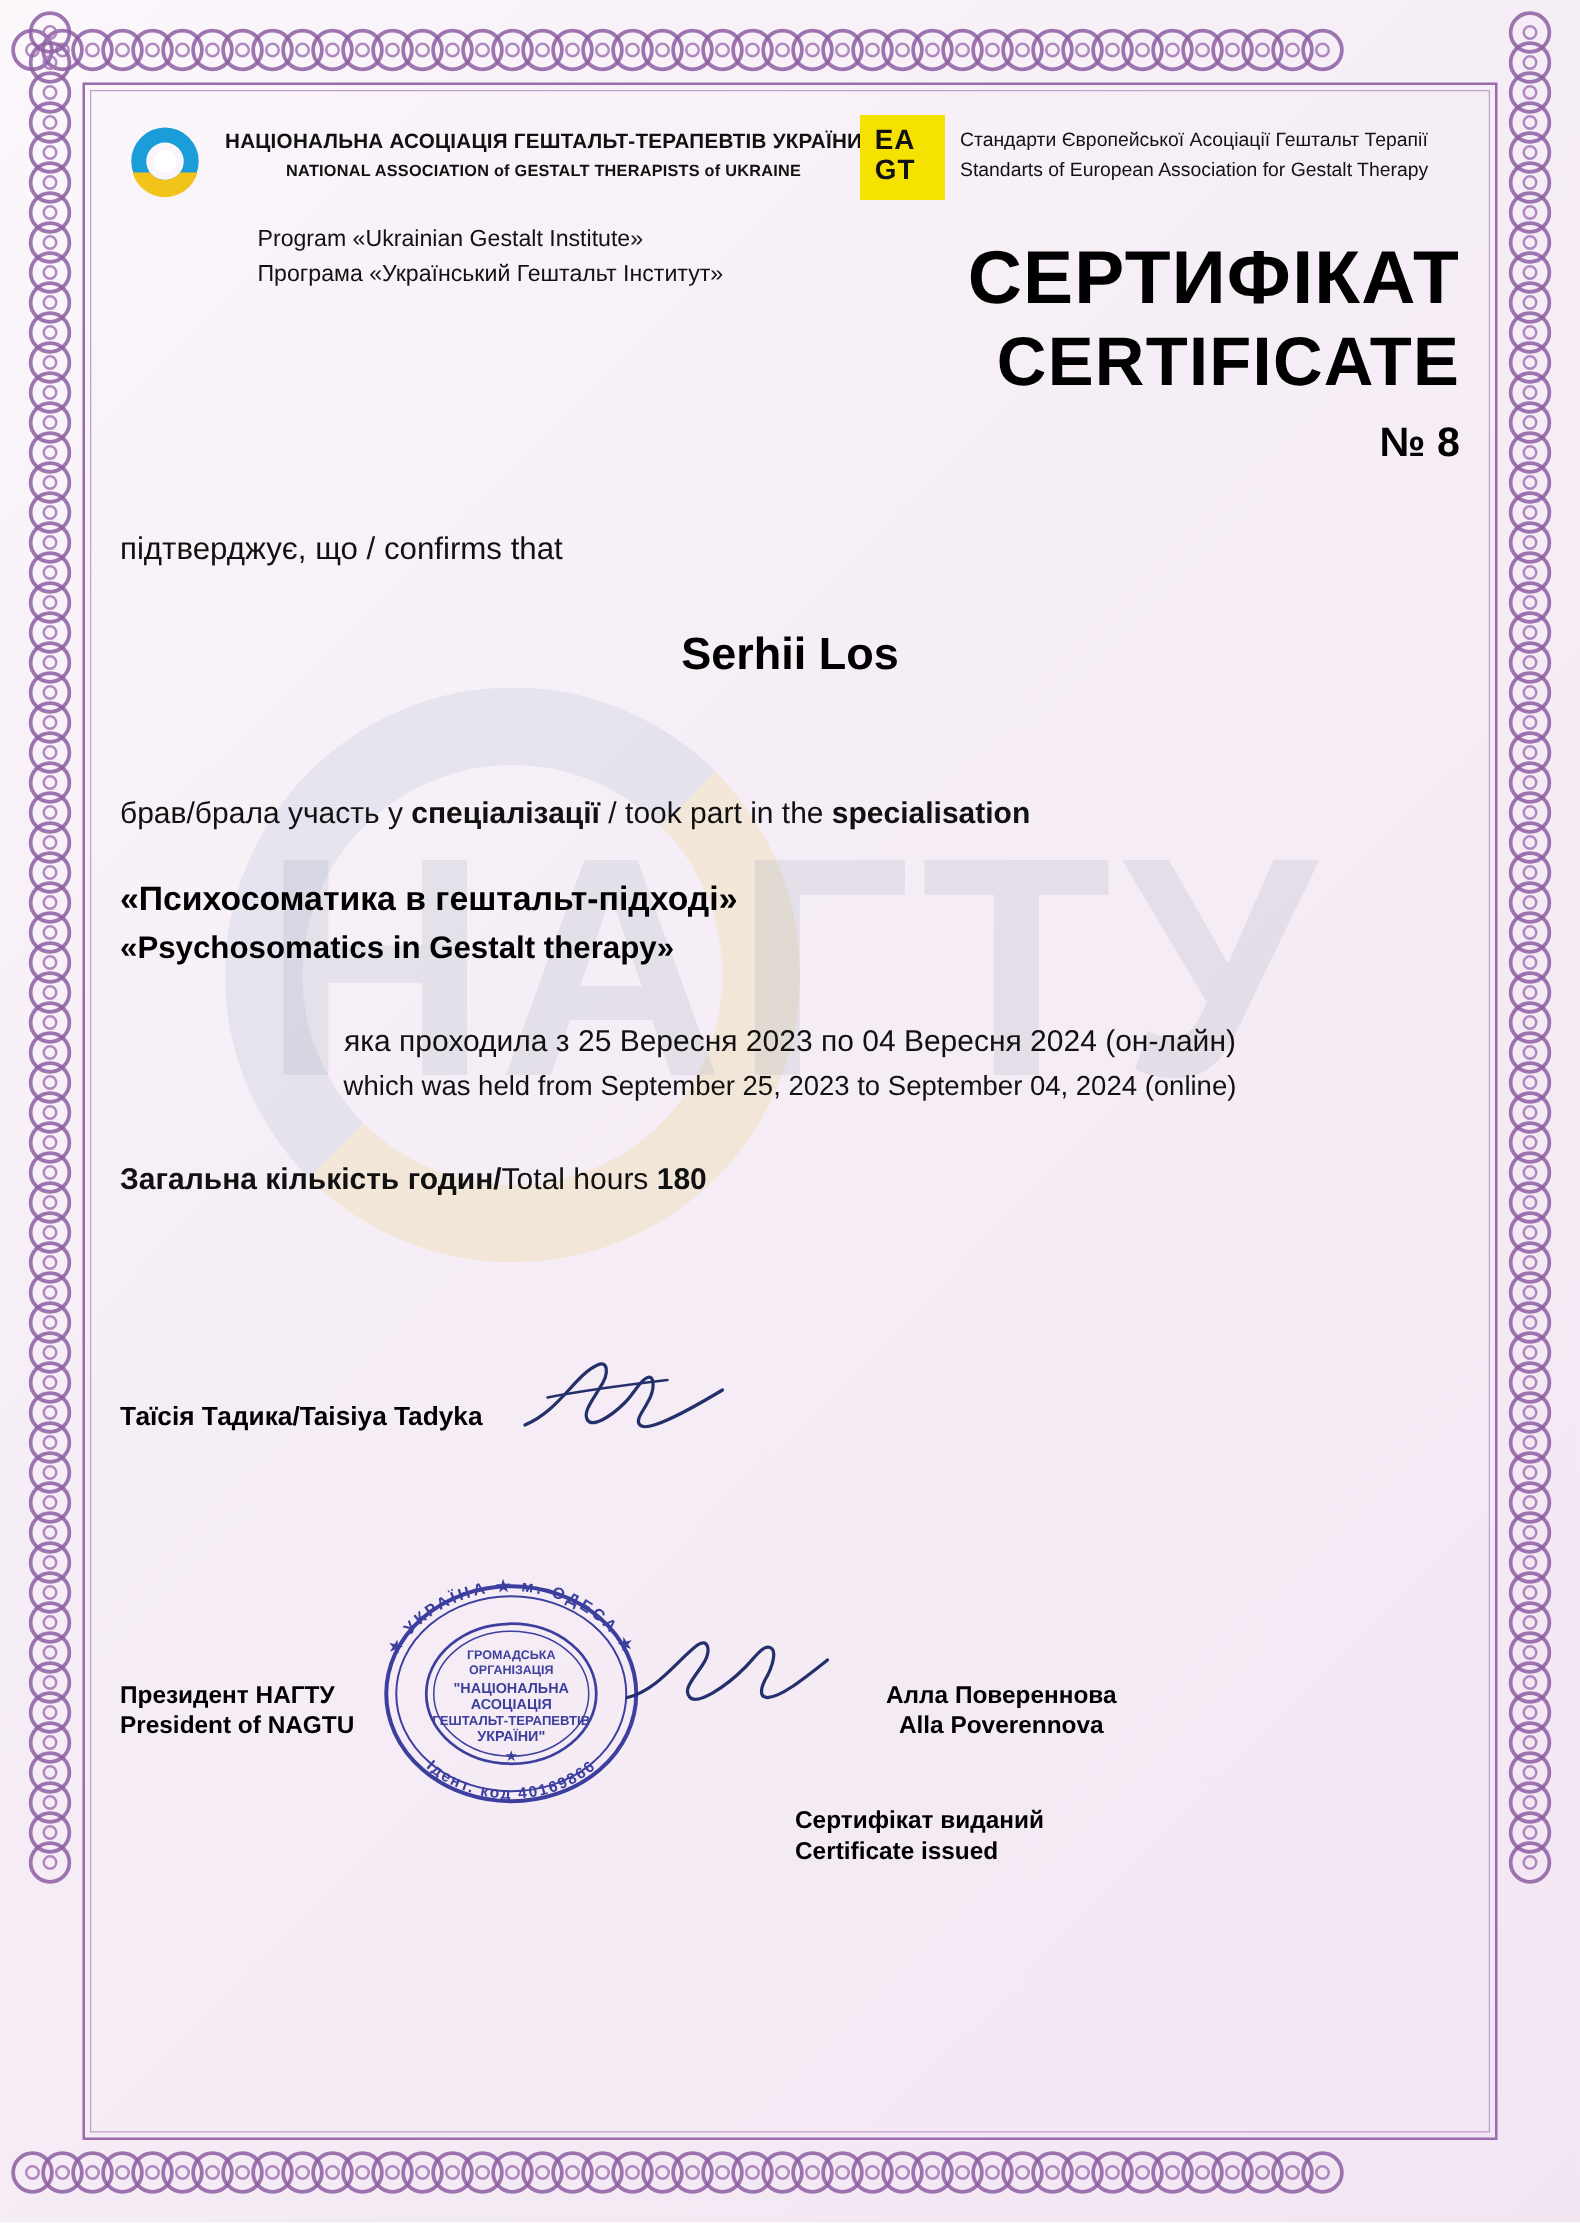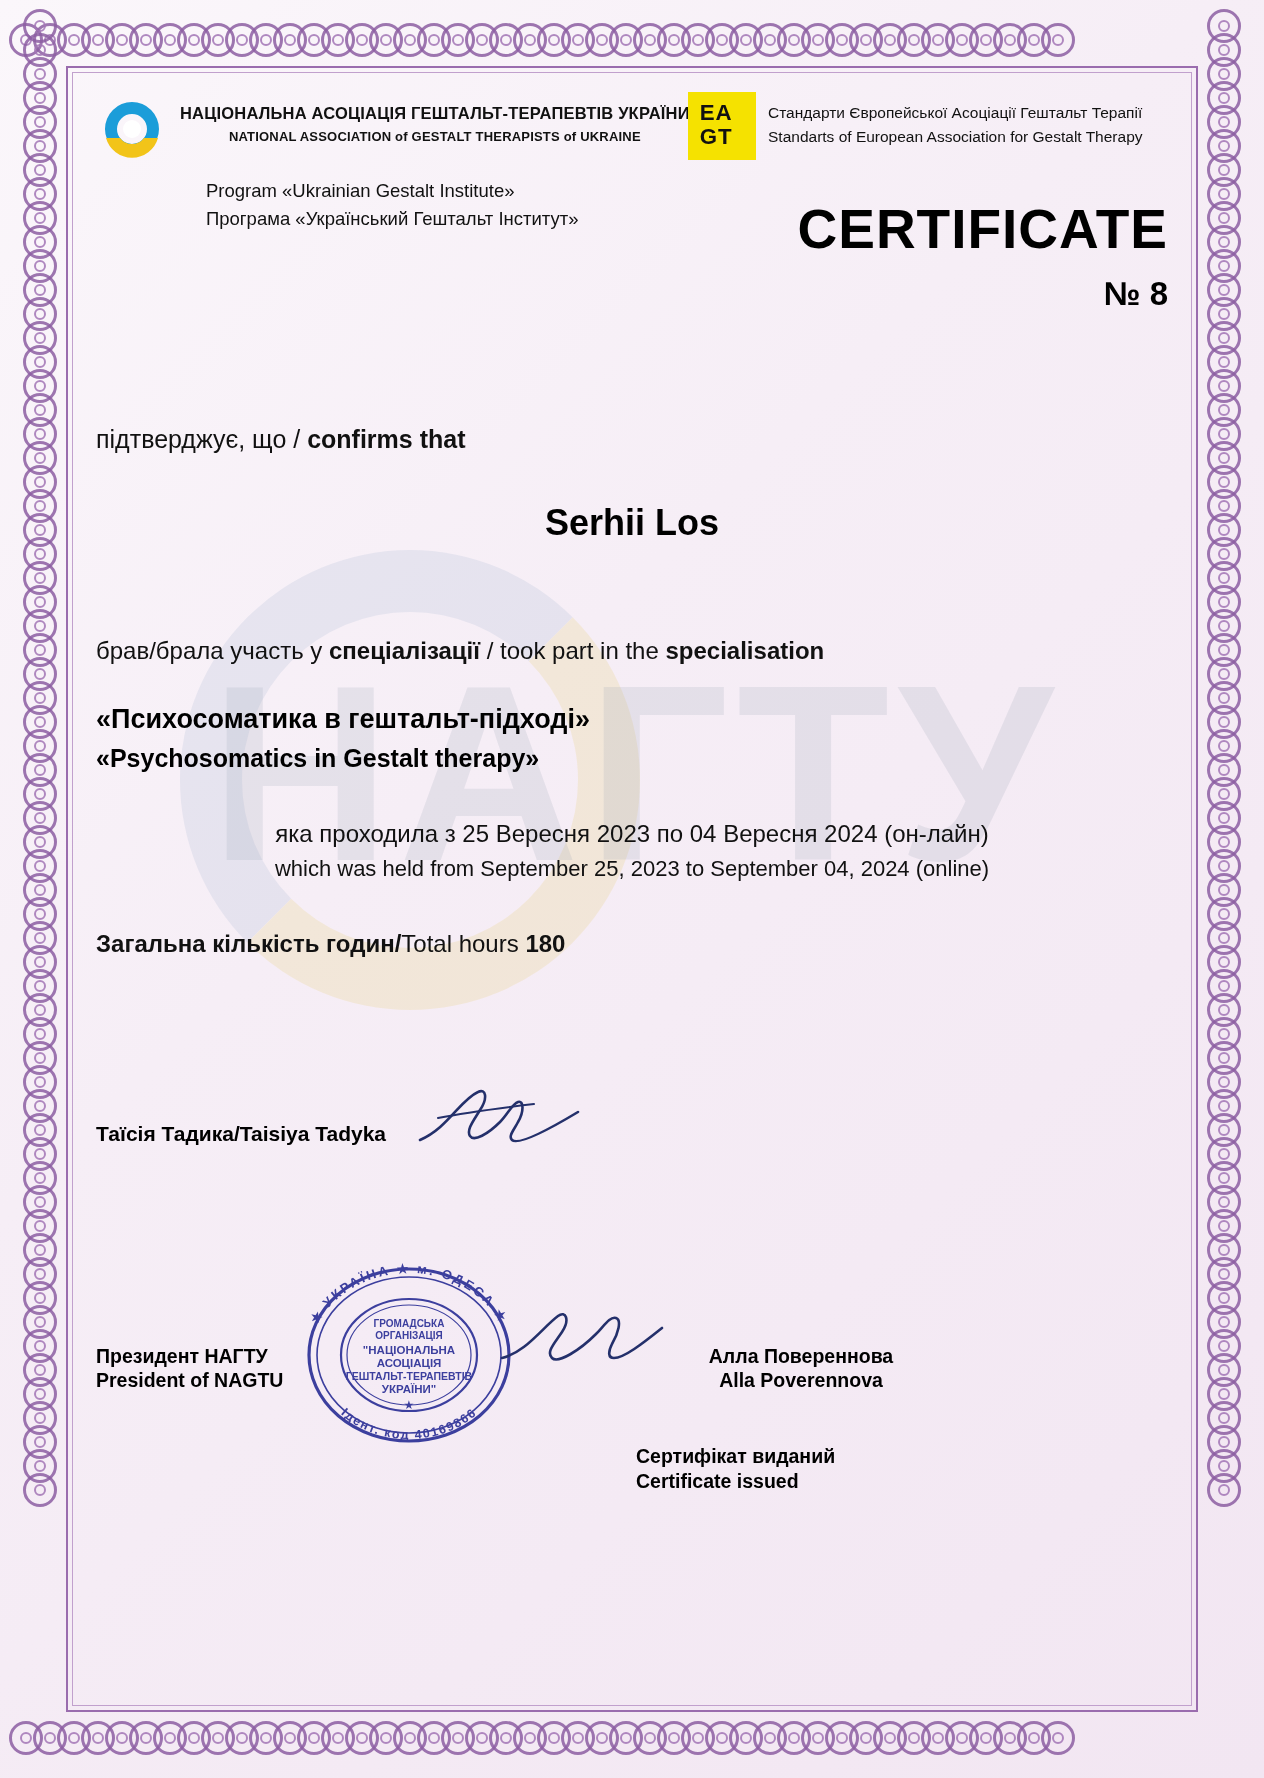--- a/index.html
+++ b/index.html
@@ -219,21 +219,21 @@
     margin-top: 18px;
   }
 
   .confirms {
     position: absolute;
     left: 0; top: 333px;
     font-size: 25px;
     color: #111;
   }
   .confirms .ua { font-weight: normal; }
-  .confirms .en { font-weight: bold; }
+  .confirms .en { font-weight: normal; }
 
   .recipient {
     position: absolute;
     left: 0; top: 400px;
     width: 1072px;
     text-align: center;
   }
   .recipient-ua {
     font-size: 42px;
     font-weight: bold;
@@ -642,20 +642,21 @@
         <div class="eagt-line">Standarts of European Association for Gestalt Therapy</div>
       </div>
     </div>
 
     <div class="program-block">
       <div class="program-line">Program «Ukrainian Gestalt Institute»</div>
       <div class="program-line">Програма «Український Гештальт Інститут»</div>
     </div>
 
     <div class="cert-title-block">
+      <div class="cert-title-ua">СЕРТИФІКАТ</div>
       <div class="cert-title-en">CERTIFICATE</div>
       <div class="cert-number">№ 8</div>
     </div>
 
     <div class="confirms">
       <span class="ua">підтверджує, що /</span>
       <span class="en">confirms that</span>
     </div>
 
     <div class="recipient">

